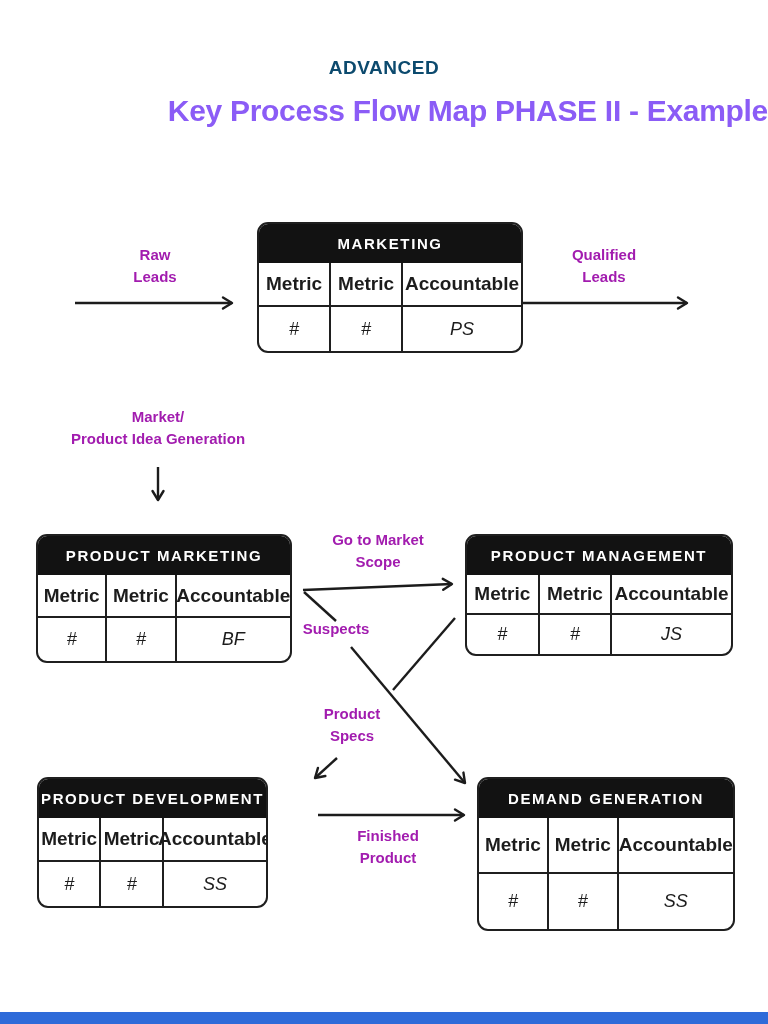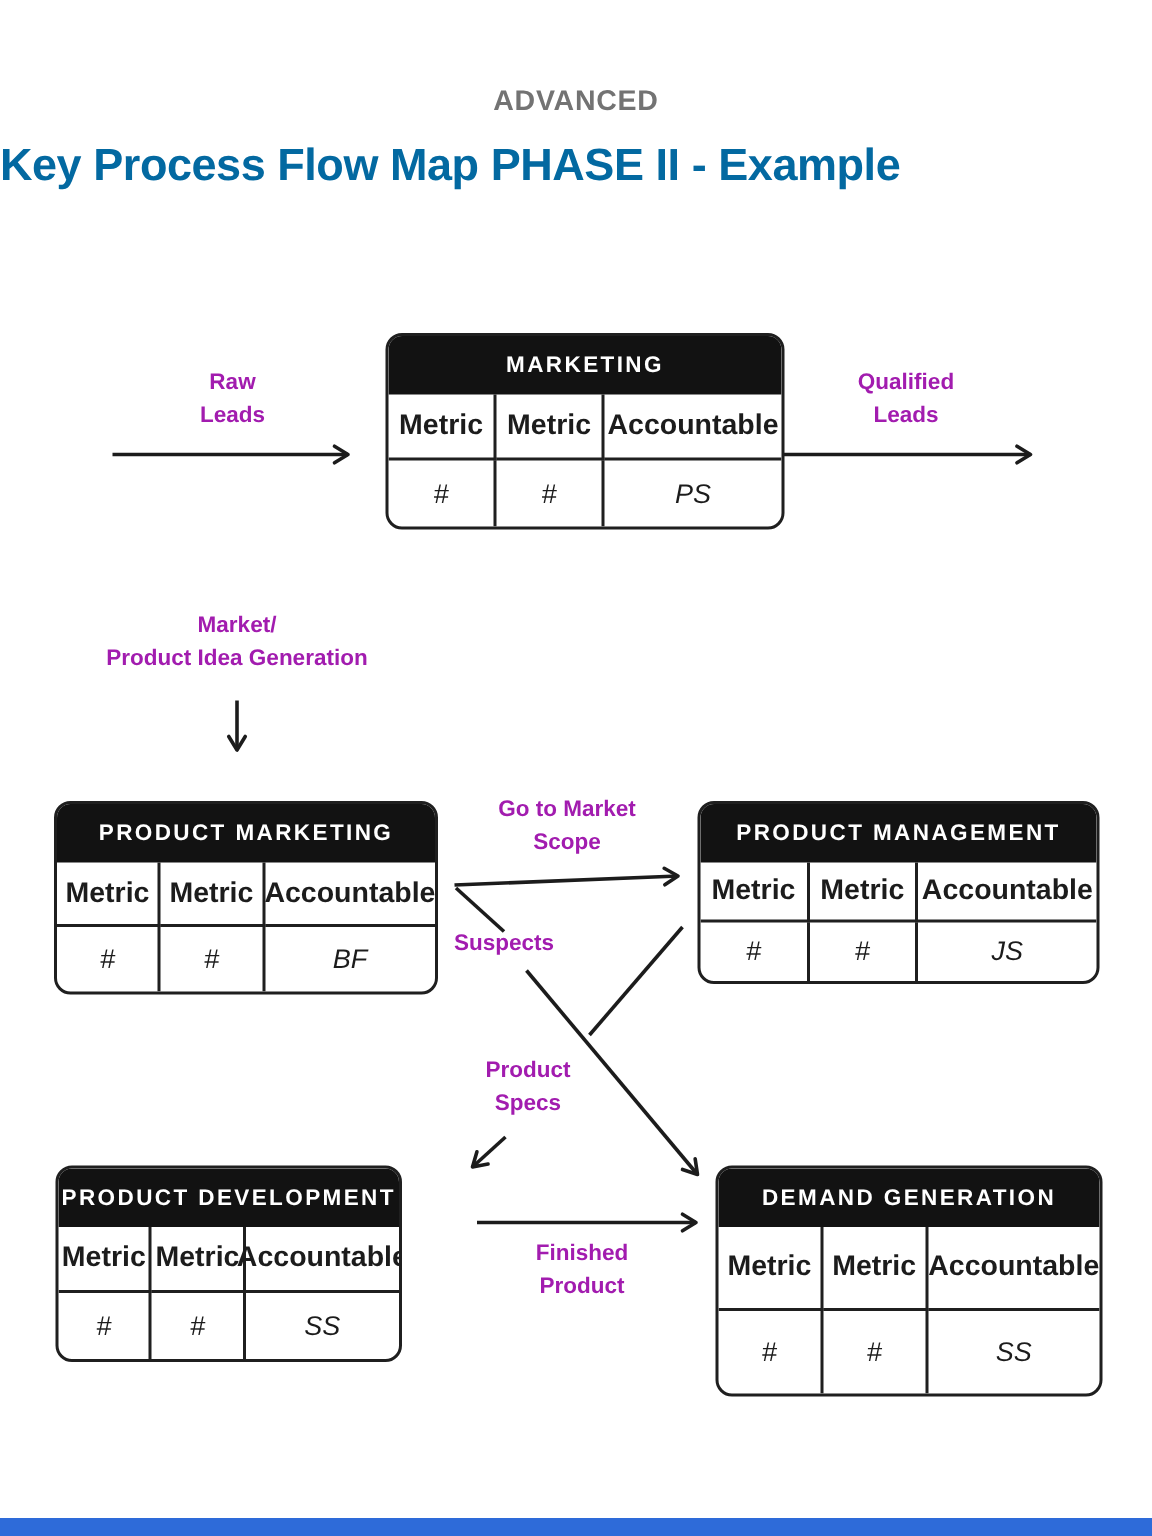--- a/index.html
+++ b/index.html
@@ -2,25 +2,25 @@
 <html><head>
 <meta charset="utf-8">
 <style>
   html,body{margin:0;padding:0;background:#ffffff;}
   #canvas{
     position:relative;width:768px;height:1024px;background:#ffffff;
     font-family:"Liberation Sans","DejaVu Sans",sans-serif;color:#1c1c1c;overflow:hidden;
   }
   .kicker{
     position:absolute;left:0;top:57px;width:768px;text-align:center;
-    font-size:19px;font-weight:700;letter-spacing:0.5px;color:#737373;
+    font-size:19px;font-weight:700;letter-spacing:0.5px;color:#0c4a6e;
   }
   .big-title{
-    position:absolute;left:0;top:94px;width:768px;text-align:left;
-    font-size:30px;font-weight:700;letter-spacing:-0.3px;color:#0369a1;
+    position:absolute;left:0;top:94px;width:768px;text-align:right;
+    font-size:30px;font-weight:700;letter-spacing:-0.3px;color:#8b5cf6;
   }
   .ptable{
     position:absolute;border:2px solid #1f1f1f;border-radius:11px;overflow:hidden;
     background:#ffffff;box-sizing:border-box;display:flex;flex-direction:column;
   }
   .ptable-header{
     background:#121212;color:#ffffff;font-weight:700;font-size:15px;
     letter-spacing:1.6px;display:flex;align-items:center;justify-content:center;
     height:39px;flex:0 0 39px;
   }

